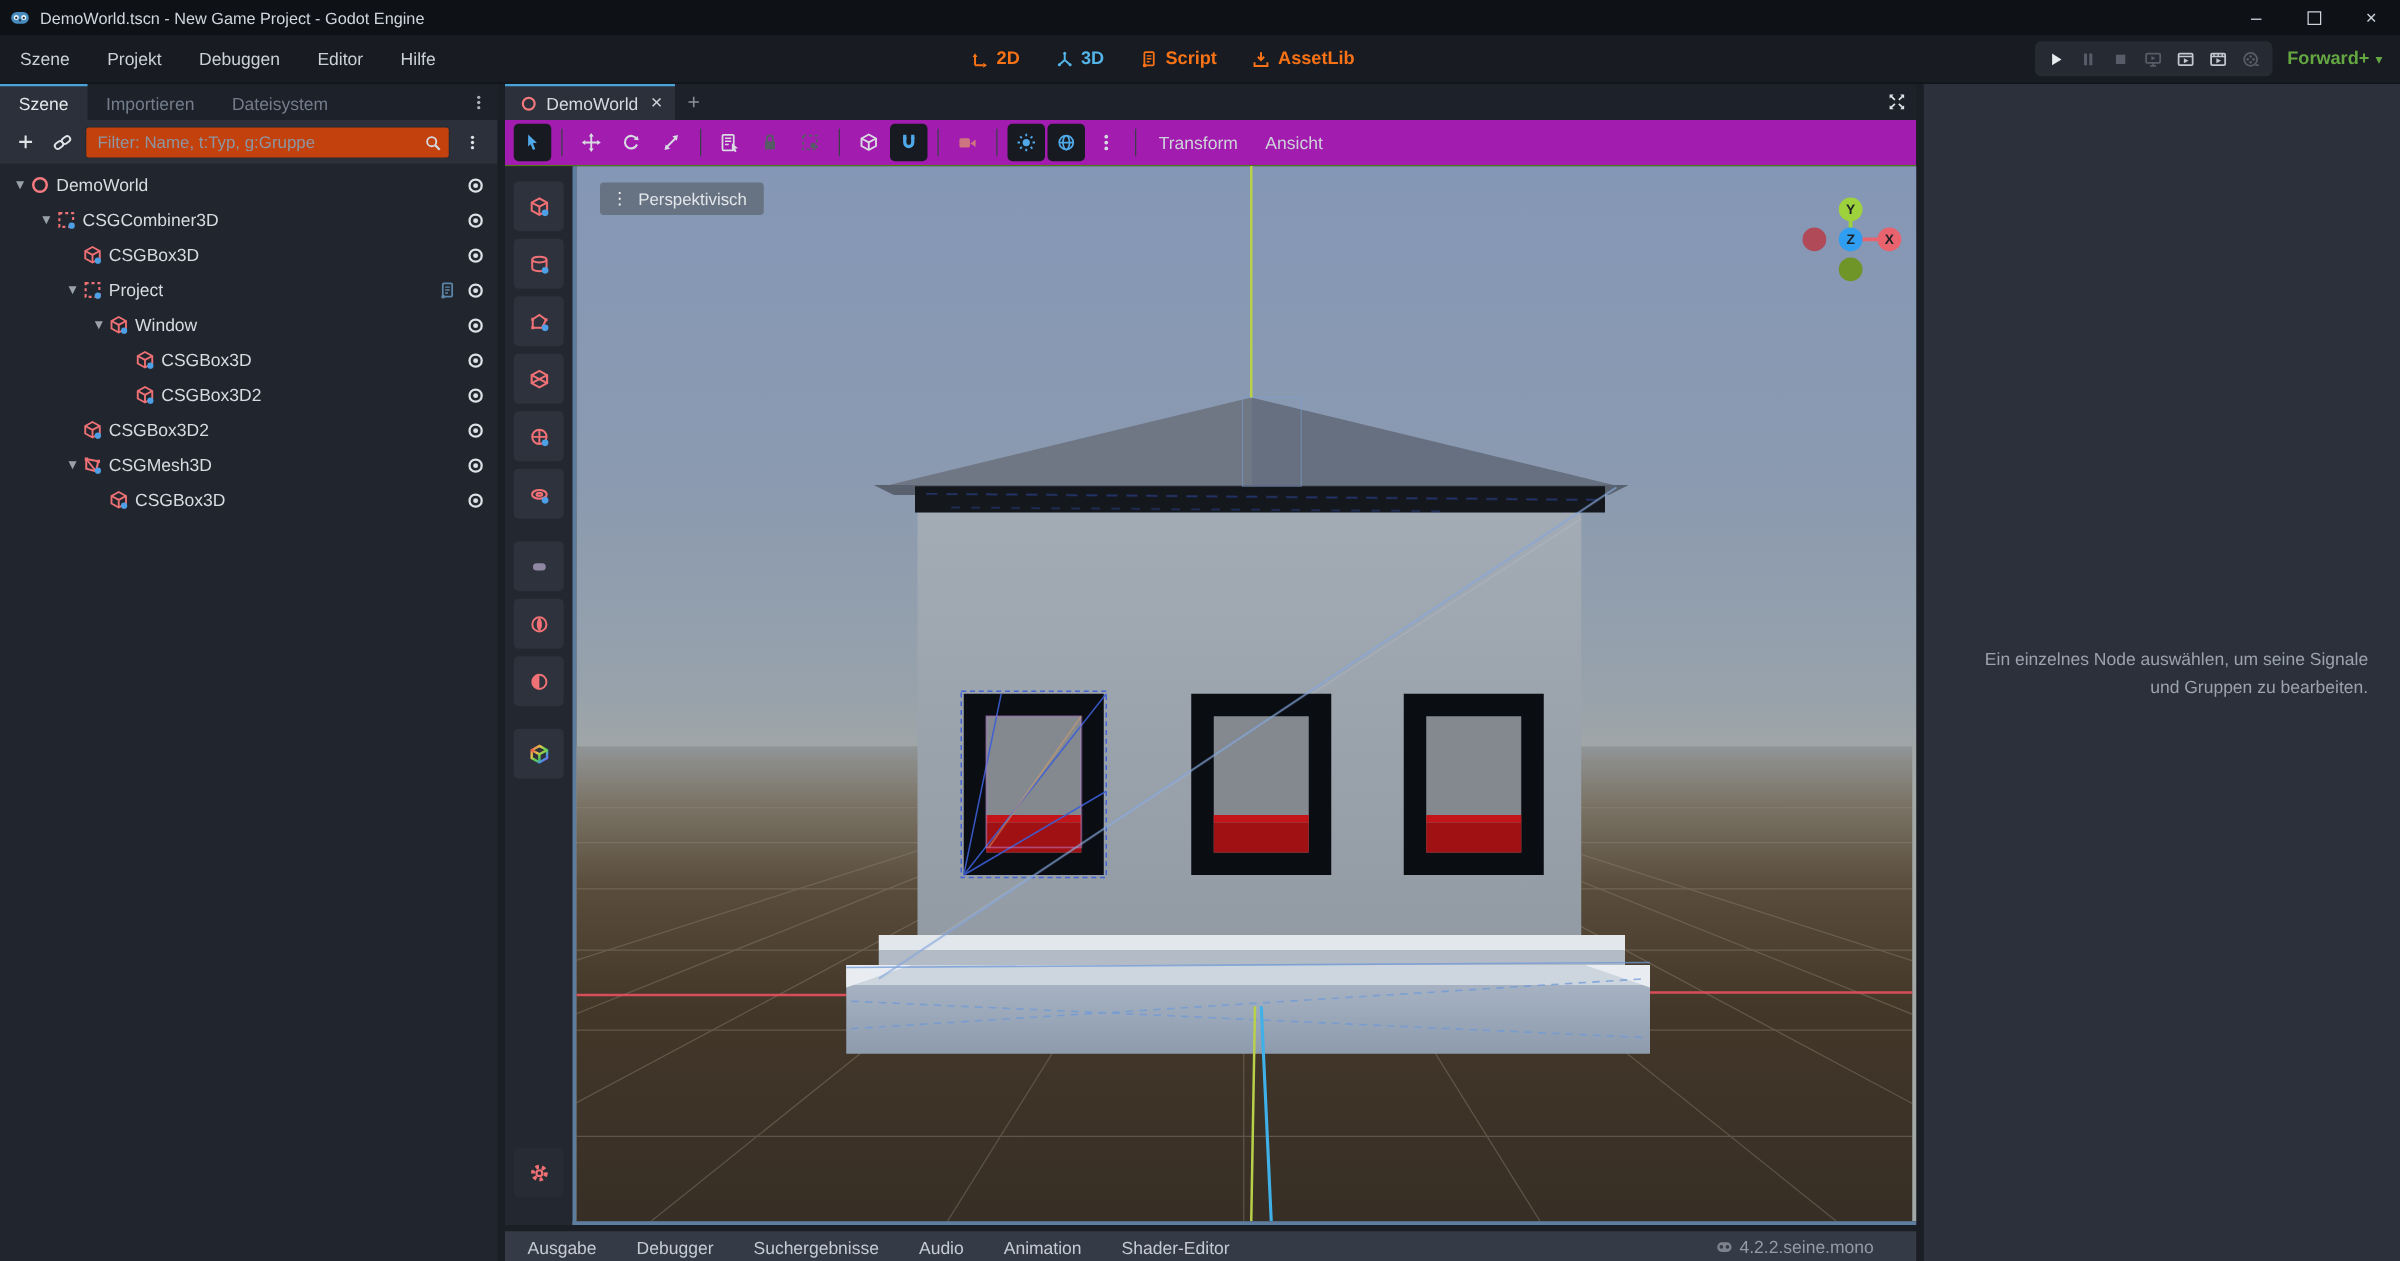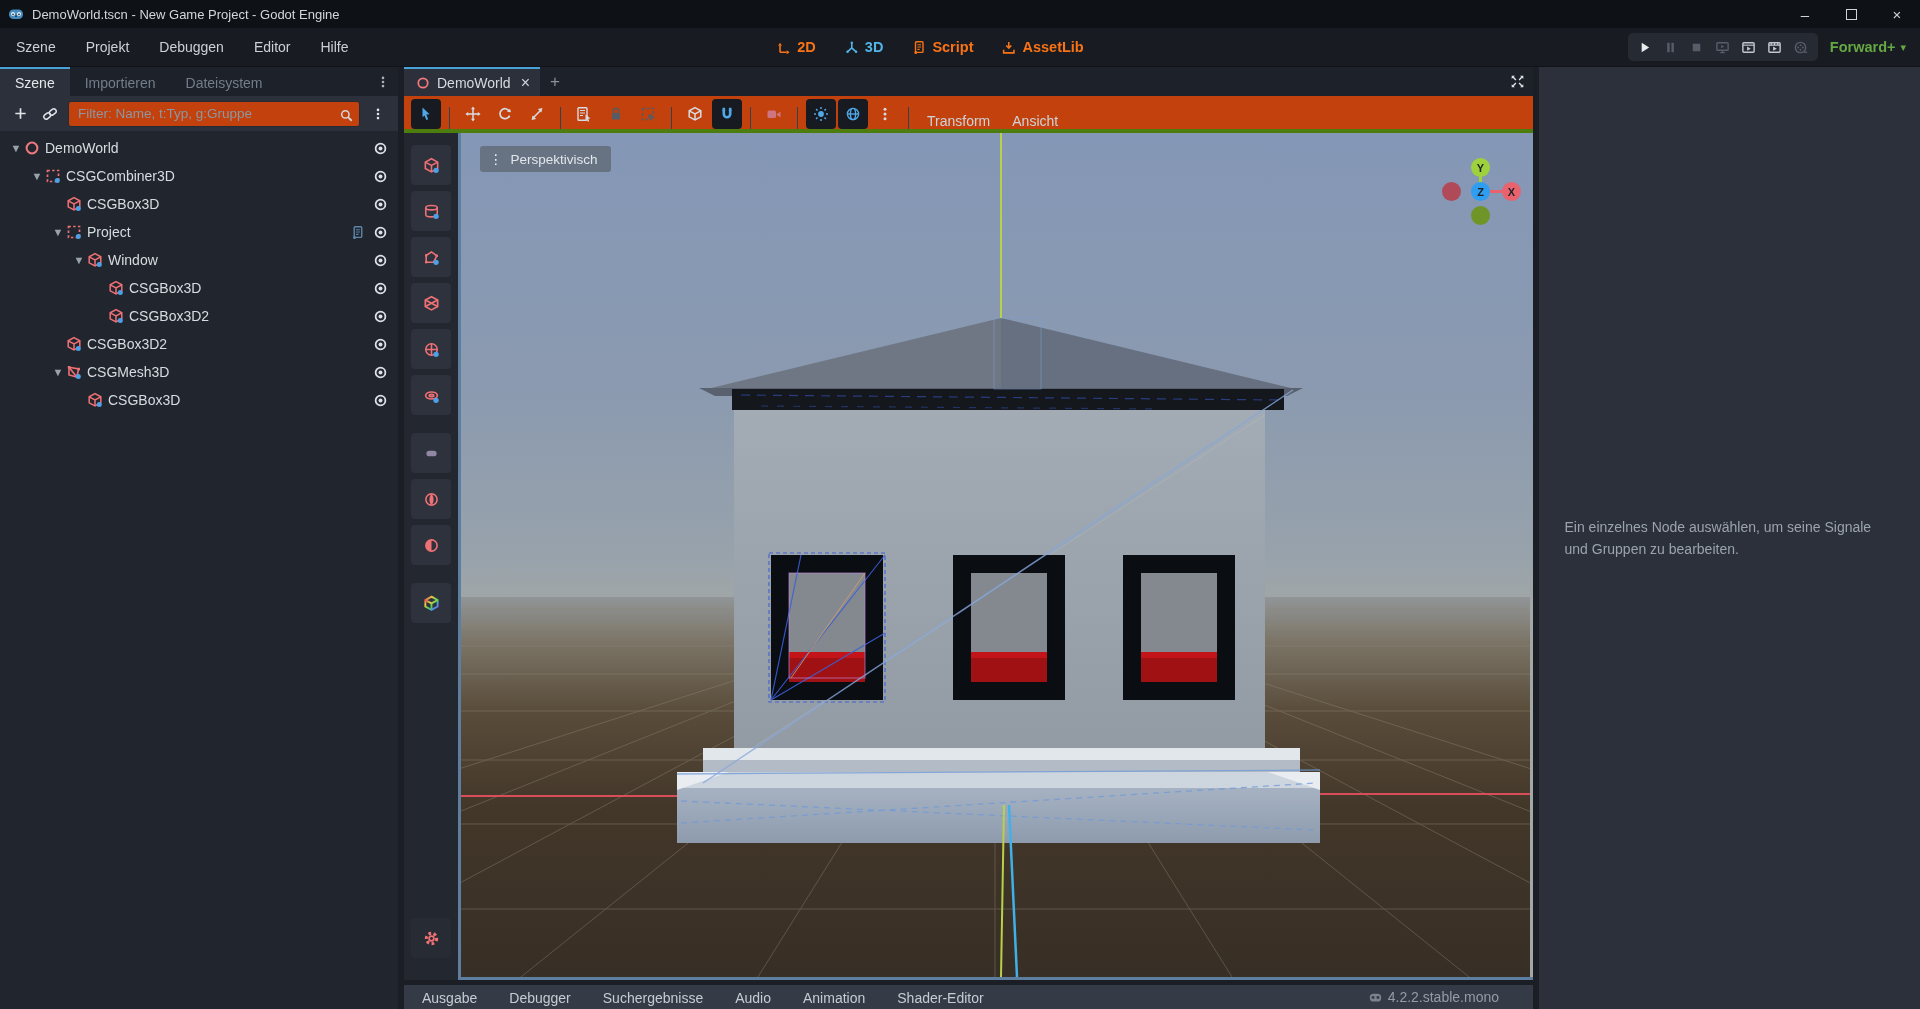--- a/index.html
+++ b/index.html
@@ -61,21 +61,21 @@
 
   
   .scenetabs{height:29px;background:#1d2129;display:flex;align-items:stretch;flex:none;}
   .scenetab{display:flex;align-items:center;gap:7px;padding:0 10px 0 12px;background:#2b303a;border-top:2px solid #4aa3d8;
     color:#d5dae0;font-size:14px;box-sizing:border-box;margin-left:0px;}
   .scenetab .closex{color:#cfd4da;font-size:16px;margin-left:3px;}
   .addtab{width:30px;display:flex;align-items:center;justify-content:center;color:#8a909a;font-size:17px;}
   .expandbtn{margin-left:auto;width:32px;display:flex;align-items:center;justify-content:center;color:#dfe3e8;}
 
   
-  .vtoolbar{height:37px;background:#c2410c;display:flex;align-items:flex-end;padding:0 6px;flex:none;border-bottom:4px solid #4d7c0f;box-sizing:border-box;}
+  .vtoolbar{height:37px;background:#a21caf;display:flex;align-items:center;padding:0 6px;flex:none;border-bottom:1px solid #4d7c0f;box-sizing:border-box;}
   .vbtn{width:30px;height:30px;border-radius:4px;display:flex;align-items:center;justify-content:center;color:#d8dce2;margin:0 1px;}
   .vbtn.active{background:#171a20;color:#4fa8e8;}
   .vbtn.disabled{color:#565c66;}
   .vbtn.pink{color:#cd7580;}
   .vsep{width:1px;height:22px;background:#3a4049;margin:0 7px;}
   .vmenu{padding:0 11px;font-size:14px;color:#ced3d9;}
 
   
   .viewbody{display:flex;height:847px;flex:none;}
   .csgbar{width:54px;background:#23272f;display:flex;flex-direction:column;align-items:center;padding-top:12px;box-sizing:border-box;}
@@ -98,21 +98,21 @@
   .gz-line{position:absolute;}
 
   
   .botgap{height:5px;background:#1b1e24;flex:none;}
   .bottombar{height:24px;background:#343a46;overflow:hidden;position:relative;display:flex;gap:32px;
     padding:5px 0 0 18px;box-sizing:border-box;font-size:14px;color:#c6ccd3;flex:none;}
   .bb-version{position:absolute;right:34px;top:4px;display:flex;align-items:center;gap:6px;color:#959ca6;font-size:14px;}
 
   
   .rpanel{flex:1;background:#2b303a;display:flex;justify-content:center;}
-  .emptymsg{margin-top:450px;width:330px;text-align:left;color:#9ba3ae;font-size:14px;line-height:1.55;}
+  .emptymsg{margin-top:450px;width:330px;text-align:right;color:#9ba3ae;font-size:14px;line-height:1.55;}
 </style>
 </head>
 <body>
 
 <div id="app">
 
   <div class="titlebar">
     <span class="appicon">
       <svg class="ic" width="16" height="16" viewBox="0 0 16 16">
           <rect x="1" y="3.5" width="14" height="9.5" rx="4.5" fill="#478cbf"></rect>
@@ -829,21 +829,21 @@
           <span>Suchergebnisse</span>
           <span>Audio</span>
           <span>Animation</span>
           <span>Shader-Editor</span>
           <span class="bb-version">
             <svg class="ic" width="13" height="13" viewBox="0 0 16 16">
               <rect x="1" y="3.5" width="14" height="9.5" rx="4.5" fill="#7d838d"></rect>
               <circle cx="5" cy="8" r="1.8" fill="#343a46"></circle>
               <circle cx="11" cy="8" r="1.8" fill="#343a46"></circle>
             </svg>
-            <span>4.2.2.stable.mono</span>
+            <span>4.2.2.seine.mono</span>
           </span>
         </div>
     </div>
 
     <div class="splitter"></div>
 
     <div class="dock right">
       <div class="rpanel">
         <div class="emptymsg">Ein einzelnes Node auswählen, um seine Signale und Gruppen zu bearbeiten.</div>
       </div>

